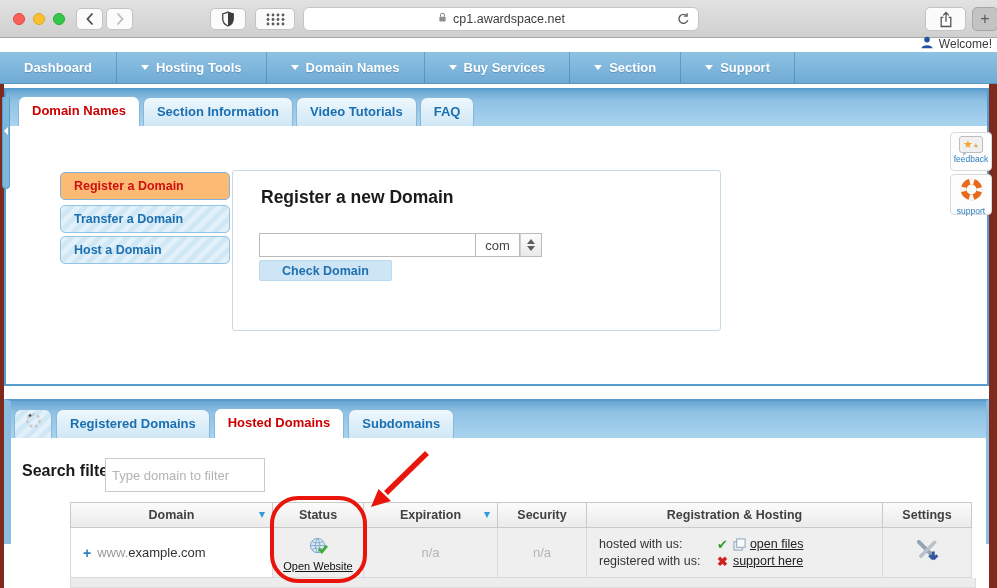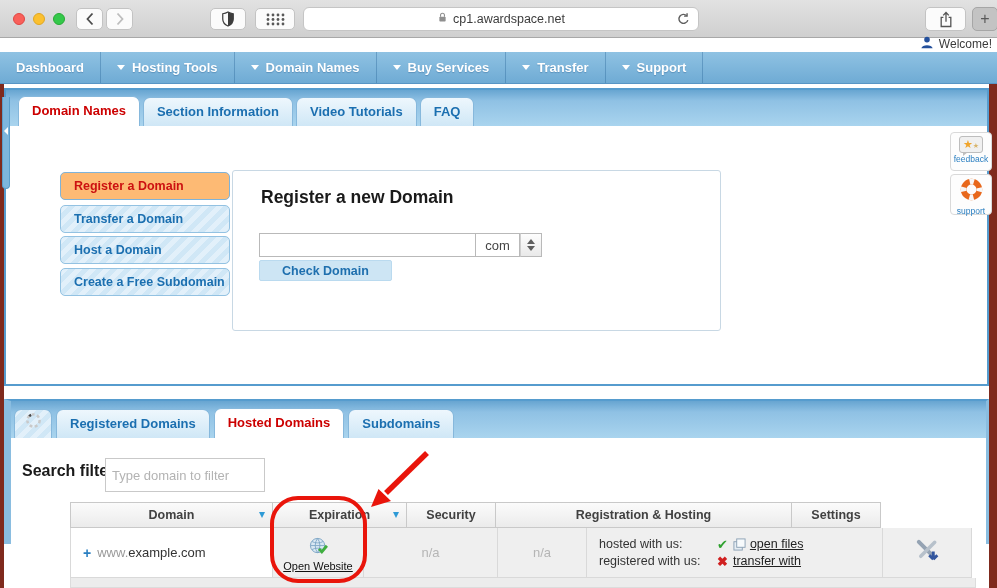--- a/index.html
+++ b/index.html
@@ -31,21 +31,21 @@
   .addr .reload{position:absolute;right:7px;top:4px;}
 
   
   .welcome-strip{position:absolute;left:0;top:38px;width:997px;height:14px;background:#fff;}
   .welcome{position:absolute;right:5px;top:-2px;display:flex;align-items:center;gap:5px;
            font-size:12px;color:#3a3a3a;}
 
   
   .navbar{position:absolute;left:0;top:52px;width:997px;height:32px;
           background:linear-gradient(#8fc2e3,#6fabd4);border-bottom:1px solid #5795c5;display:flex;}
-  .nav-item{display:flex;align-items:center;gap:7px;padding:0 16px;color:#fff;font-size:13px;
+  .nav-item{display:flex;align-items:center;gap:7px;padding:0 24px;color:#fff;font-size:13px;
             font-weight:bold;border-right:1px solid rgba(45,105,155,.4);
             text-shadow:0 1px 1px rgba(20,70,120,.3);cursor:default;}
   .tri-down{width:0;height:0;border-left:4px solid transparent;border-right:4px solid transparent;
             border-top:5px solid #fff;}
 
   
   .edge{position:absolute;top:84px;height:504px;background:#7f2a1d;}
   .edge.l{left:0;width:4px;}
   .edge.r{left:989px;width:8px;}
 
@@ -257,21 +257,21 @@
     <div class="nav-item">
       <i class="tri-down"></i>
       <span>Domain Names</span>
     </div>
     <div class="nav-item">
       <i class="tri-down"></i>
       <span>Buy Services</span>
     </div>
     <div class="nav-item">
       <i class="tri-down"></i>
-      <span>Transfer</span>
+      <span>Section</span>
     </div>
     <div class="nav-item">
       <i class="tri-down"></i>
       <span>Support</span>
     </div>
   </nav>
 
   <div class="edge l"></div>
   <div class="edge r"></div>
 
@@ -292,23 +292,20 @@
     </div>
 
     <div class="side-btn sb0 active">
       <span>Register a Domain</span>
     </div>
     <div class="side-btn sb1">
       <span>Transfer a Domain</span>
     </div>
     <div class="side-btn sb2">
       <span>Host a Domain</span>
-    </div>
-    <div class="side-btn sb3">
-      <span>Create a Free Subdomain</span>
     </div>
 
     <div class="form-panel">
       <h2>Register a new Domain</h2>
       <div class="dom-row">
         <input class="dom-input" type="text" value="" style="">
         <div class="tld">
           <span>com</span>
         </div>
         <div class="stepper">
@@ -362,20 +359,23 @@
     </div>
 
     <label class="search-label">Search filter:</label>
     <input class="search-input" type="text" placeholder="Type domain to filter" style="">
 
     <div class="dtable">
       <div class="thead">
         <div class="th c0">
           <span>Domain</span>
           <b class="sort">▾</b>
+        </div>
+        <div class="th c1">
+          <span>Status</span>
         </div>
         <div class="th c2">
           <span>Expiration</span>
           <b class="sort">▾</b>
         </div>
         <div class="th c3">
           <span>Security</span>
         </div>
         <div class="th c4">
           <span>Registration &amp; Hosting</span>
@@ -412,21 +412,21 @@
               <svg width="13" height="13" viewBox="0 0 14 14">
                 <rect x="1" y="4" width="9" height="9" fill="#e6edf3" stroke="#8aa0b4"></rect>
                 <rect x="4" y="1" width="9" height="9" fill="#f7fafc" stroke="#8aa0b4"></rect>
               </svg>
             </span>
             <a class="rowlink">open files</a>
           </div>
           <div class="regline">
             <span class="reglabel">registered with us:</span>
             <span class="glyph-cross">✖</span>
-            <a class="rowlink">transfer with</a>
+            <a class="rowlink">support here</a>
           </div>
         </div>
         <div class="td c5">
           <span>
             <svg width="27" height="27" viewBox="0 0 28 28">
               <path d="M5 4l14 14" stroke="#95a3b3" stroke-width="4.2" stroke-linecap="round"></path>
               <path d="M21.5 4.5L7 19" stroke="#b7c1cb" stroke-width="3.6" stroke-linecap="round"></path>
               <path d="M20 14v8m0 0l-4.2-4.2M20 22l4.2-4.2" stroke="#33569f" stroke-width="3" fill="none"></path>
             </svg>
           </span>

